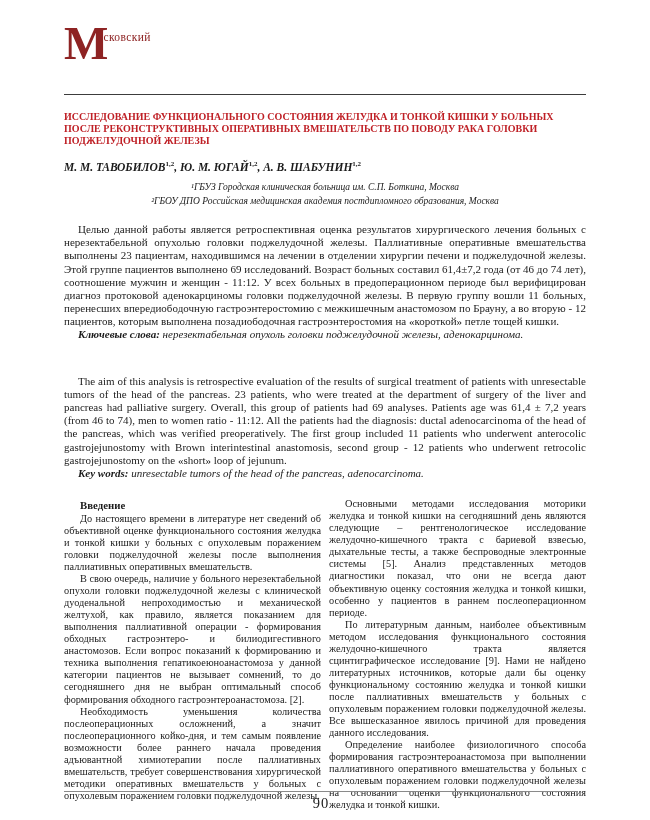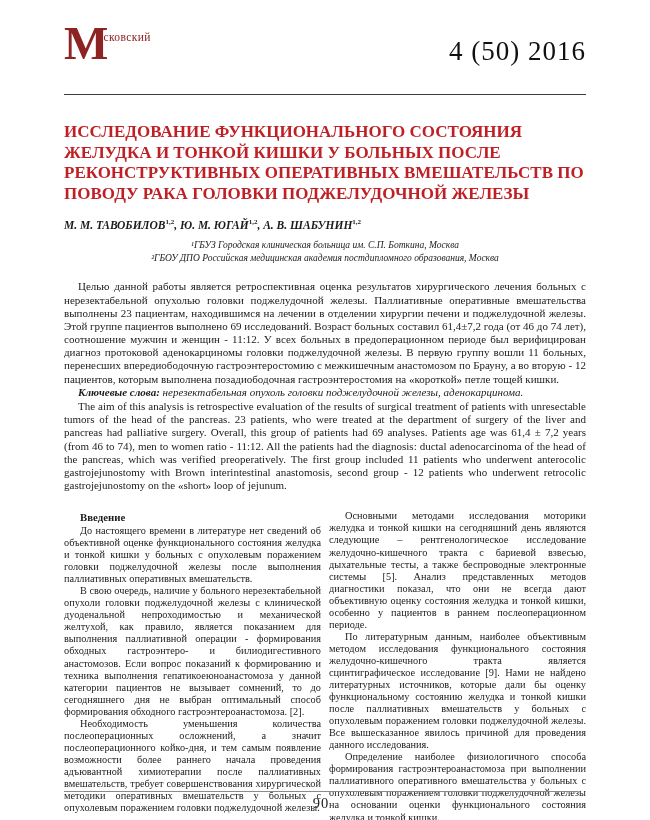--- a/index.html
+++ b/index.html
@@ -25,29 +25,29 @@
   .logo-line.l1 { padding-left: 33px; }
   .logo-line.l2 { padding-left: 13px; }
   .logo-line.l3 { padding-left: 17px; }
   .logo-cap { font-size: 19px; font-weight: bold; }
   .issue { font-size: 27px; padding-top: 8px; letter-spacing: 1px; color: #111; }
   .header-rule { border-bottom: 1.5px solid #3c3c3c; margin-top: 6px; }
   
   .udc { text-align: right; font-weight: bold; font-size: 10.5px; margin-top: 16px; letter-spacing: 0.3px; }
   .title {
     color: var(--title, #bf2026);
-    font-size: 17px; line-height: 1.22; font-weight: bold;
-    margin-top: 27px;
+    font-size: 10px; line-height: 1.22; font-weight: bold;
+    margin-top: 16px;
   }
   .authors { text-align: left; font-weight: bold; font-style: italic; font-size: 11.5px; margin-top: 13px; }
   .authors sup { font-size: 7px; font-style: normal; }
   .affiliations { text-align: center; font-style: italic; font-size: 9.5px; line-height: 1.4; margin-top: 8px; font-family: Liberation Serif, serif; }
   
   .abstract { margin-top: 15px; font-size: 11px; line-height: 1.2; text-align: justify; }
-  .abstract.en { margin-top: 1px; }
+  .abstract.en { margin-top: 33px; }
   .abstract p { text-indent: 14px; }
   .kw-label { font-weight: bold; font-style: italic; }
   .kw-text { font-style: italic; }
   
   .columns { display: flex; gap: 8px; margin-top: 18px; }
   .col { flex: 1 1 0; font-size: 10.3px; line-height: 1.17; text-align: justify; }
   .col p { text-indent: 16px; }
   .col h2 { font-size: 10.8px; font-weight: bold; text-indent: 16px; margin: 1px 0 1px 0; text-align: left; }
   .col h2.spaced { margin-top: 4px; }
   
@@ -60,21 +60,20 @@
 
 <div class="page">
 
   <div class="header">
     <div class="logo">
       <span class="logo-m">М</span>
       <div class="logo-lines">
         <div class="logo-line l1"><span>осковский</span></div>
       </div>
     </div>
-    <div class="issue">4 (50) 2016</div>
   </div>
 
   <div class="header-rule"></div>
 
 
   <h1 class="title">ИССЛЕДОВАНИЕ ФУНКЦИОНАЛЬНОГО СОСТОЯНИЯ ЖЕЛУДКА И ТОНКОЙ КИШКИ У БОЛЬНЫХ ПОСЛЕ РЕКОНСТРУКТИВНЫХ ОПЕРАТИВНЫХ ВМЕШАТЕЛЬСТВ ПО ПОВОДУ РАКА ГОЛОВКИ ПОДЖЕЛУДОЧНОЙ ЖЕЛЕЗЫ</h1>
 
   <div class="authors">
     <span><span>М. М. ТАВОБИЛОВ</span><sup>1,2</sup><span>, </span></span><span><span>Ю. М. ЮГАЙ</span><sup>1,2</sup><span>, </span></span><span><span>А. В. ШАБУНИН</span><sup>1,2</sup></span>
   </div>
@@ -84,20 +83,21 @@
     <div>²ГБОУ ДПО Российская медицинская академия постдипломного образования, Москва</div>
   </div>
 
   <div class="abstract ru">
     <p>Целью данной работы является ретроспективная оценка результатов хирургического лечения больных с нерезектабельной опухолью головки поджелудочной железы. Паллиативные оперативные вмешательства выполнены 23 пациентам, находившимся на лечении в отделении хирургии печени и поджелудочной железы. Этой группе пациентов выполнено 69 исследований. Возраст больных составил 61,4±7,2 года (от 46 до 74 лет), соотношение мужчин и женщин - 11:12. У всех больных в предоперационном периоде был верифицирован диагноз протоковой аденокарциномы головки поджелудочной железы. В первую группу вошли 11 больных, перенесших впередиободочную гастроэнтеростомию с межкишечным анастомозом по Брауну, а во вторую - 12 пациентов, которым выполнена позадиободочная гастроэнтеростомия на «короткой» петле тощей кишки.</p>
     <p><span class="kw-label">Ключевые слова:</span> <span class="kw-text">нерезектабельная опухоль головки поджелудочной железы, аденокарцинома.</span></p>
   </div>
 
   <div class="abstract en">
     <p>The aim of this analysis is retrospective evaluation of the results of surgical treatment of patients with unresectable tumors of the head of the pancreas. 23 patients, who were treated at the department of surgery of the liver and pancreas had palliative surgery. Overall, this group of patients had 69 analyses. Patients age was 61,4 ± 7,2 years (from 46 to 74), men to women ratio - 11:12. All the patients had the diagnosis: ductal adenocarcinoma of the head of the pancreas, which was verified preoperatively. The first group included 11 patients who underwent anterocolic gastrojejunostomy with Brown interintestinal anastomosis, second group - 12 patients who underwent retrocolic gastrojejunostomy on the «short» loop of jejunum.</p>
+    <p><span class="kw-label">Key words:</span> <span class="kw-text">unresectable tumors of the head of the pancreas, adenocarcinoma.</span></p>
   </div>
 
   <div class="columns">
     <div class="col">
       <h2>Введение</h2>
       <p>До настоящего времени в литературе нет сведений об объективной оценке функционального состояния желудка и тонкой кишки у больных с опухолевым поражением головки поджелудочной железы после выполнения паллиативных оперативных вмешательств.</p>
       <p>В свою очередь, наличие у больного нерезектабельной опухоли головки поджелудочной железы с клинической дуоденальной непроходимостью и механической желтухой, как правило, является показанием для выполнения паллиативной операции - формирования обходных гастроэнтеро- и билиодигестивного анастомозов. Если вопрос показаний к формированию и техника выполнения гепатикоеюноанастомоза у данной категории пациентов не вызывает сомнений, то до сегодняшнего дня не выбран оптимальный способ формирования обходного гастроэнтероанастомоза. [2].</p>
       <p>Необходимость уменьшения количества послеоперационных осложнений, а значит послеоперационного койко-дня, и тем самым появление возможности более раннего начала проведения адъювантной химиотерапии после паллиативных вмешательств, требует совершенствования хирургической методики оперативных вмешательств у больных с опухолевым поражением головки поджелудочной железы.</p>
     </div>
     <div class="col">

